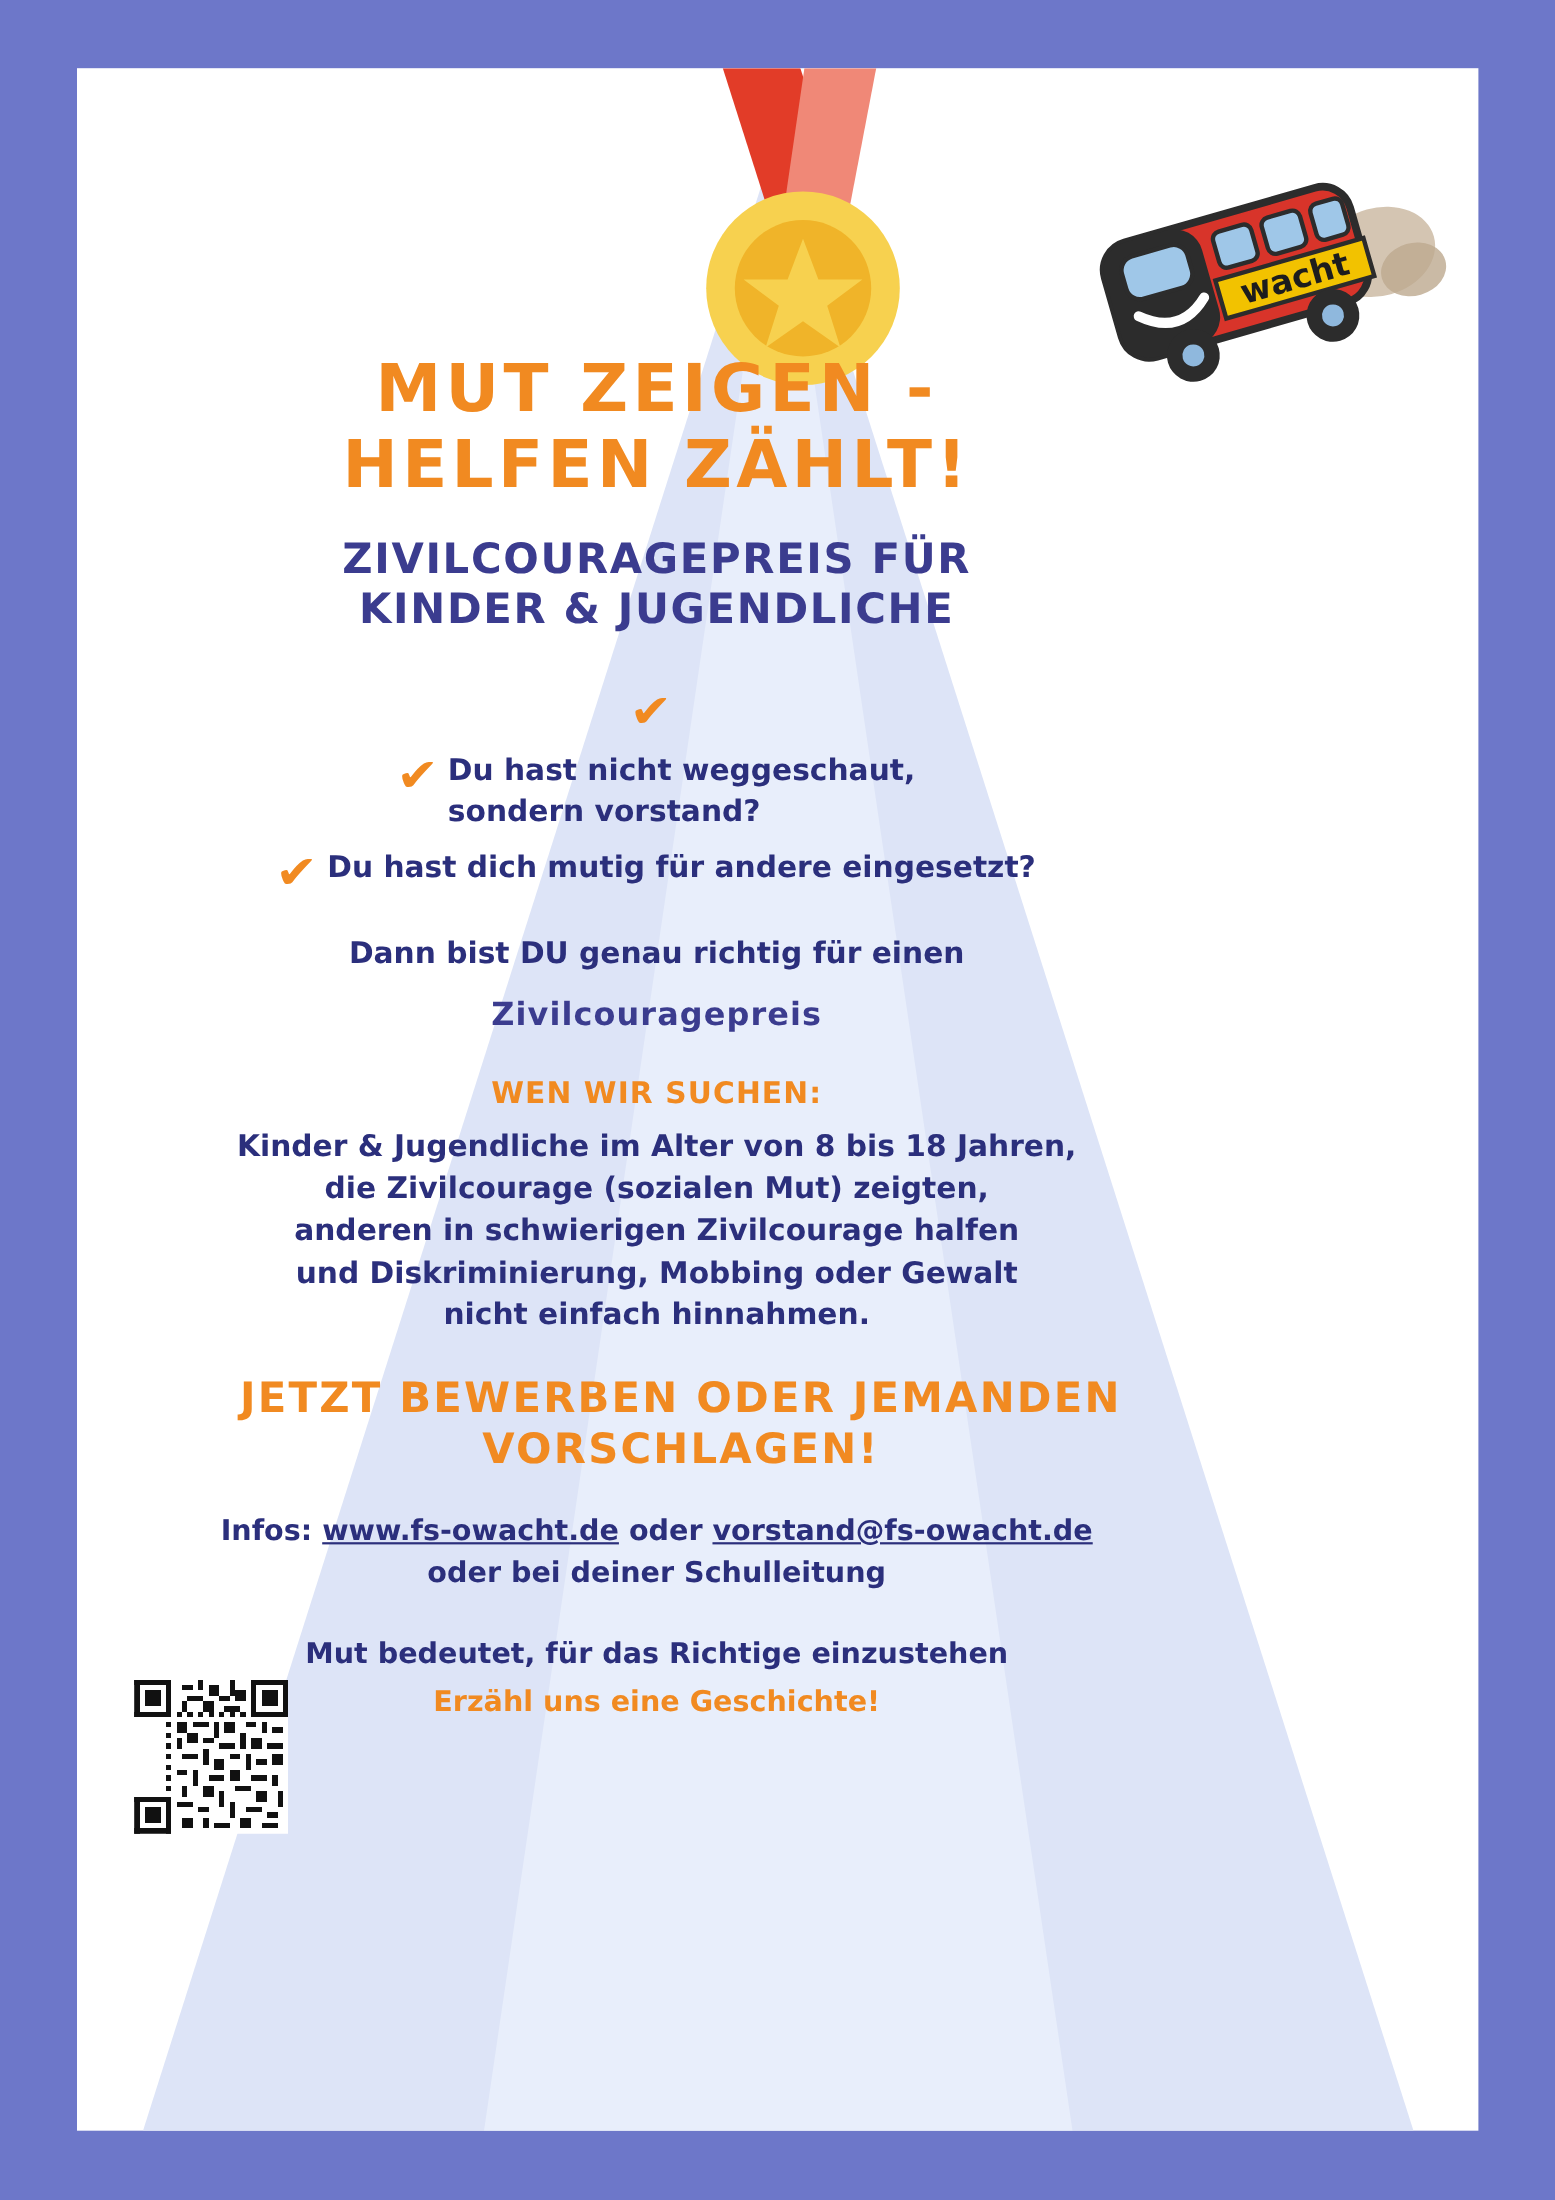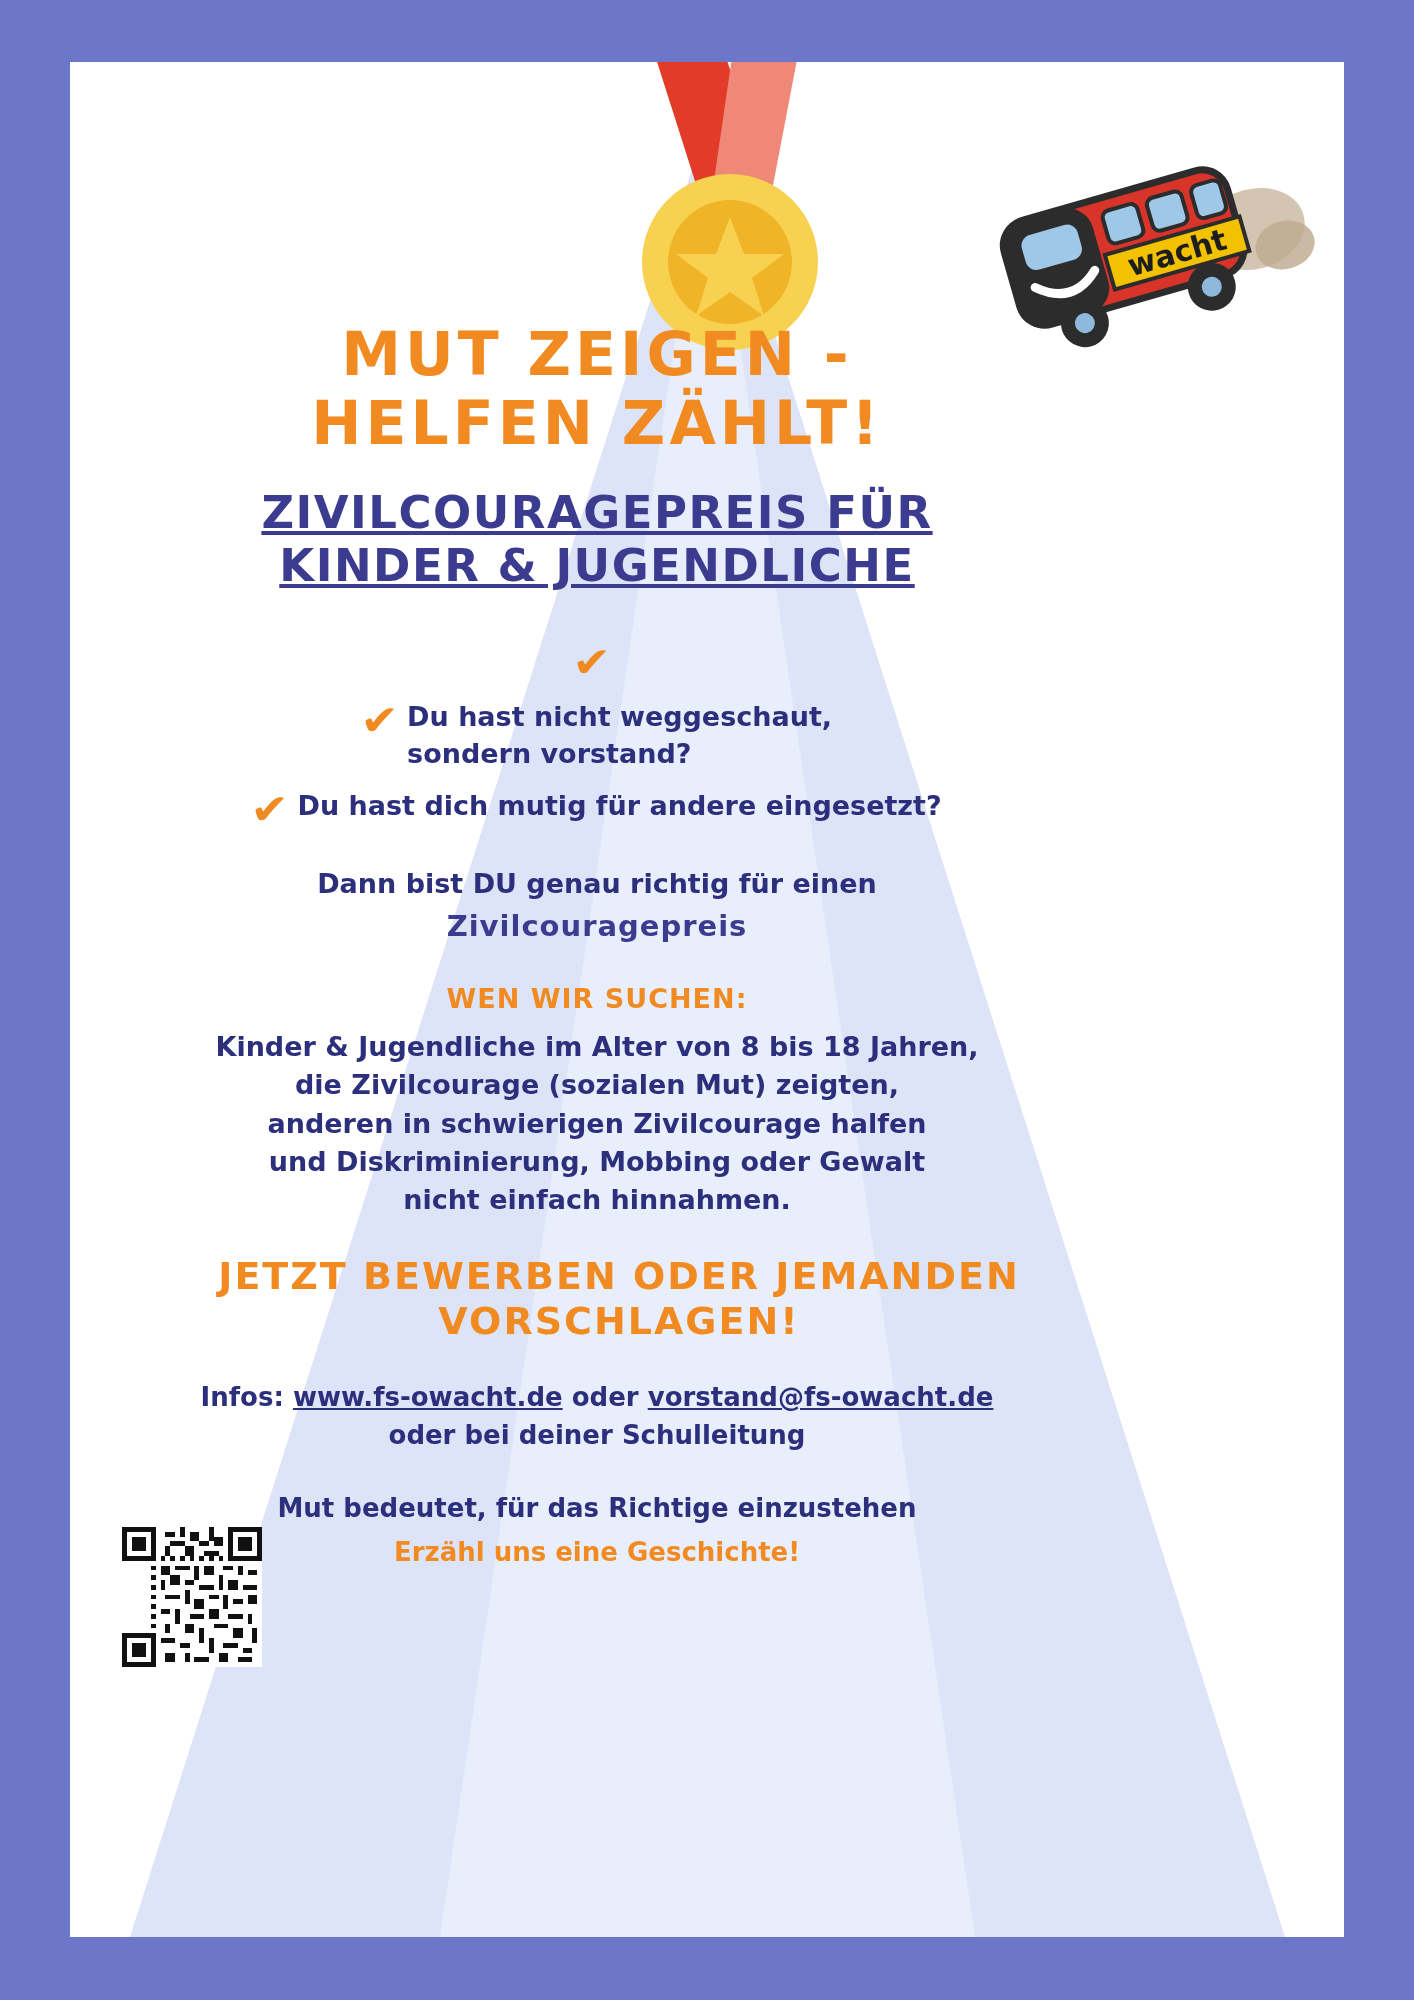--- a/index.html
+++ b/index.html
@@ -82,26 +82,25 @@
     line-height: 1.15;
     letter-spacing: 4px;
     color: #f18a21;
     text-transform: uppercase;
   }
   .title-main .line2 { display: block; }
 
   .subtitle {
     margin: 28px 0 0 0;
     font-weight: bold;
-    font-size: 45px;
+    font-size: 38px;
     line-height: 1.18;
     letter-spacing: 1.5px;
     color: #3b3c8f;
     text-transform: uppercase;
-    text-decoration: underline;
   }
   .subtitle .line2 { display: block; text-align: center; }
 
   .checks {
     margin-top: 48px;
   }
   .check-row {
     display: flex;
     align-items: flex-start;
     justify-content: center;
@@ -127,21 +126,21 @@
 
   .dann {
     margin-top: 34px;
     color: #2b2f7c;
     font-size: 27px;
     font-weight: bold;
     line-height: 1.4;
   }
   .dann-prize {
     display: block;
-    margin-top: 4px;
+    margin-top: 16px;
     font-size: 29px;
     letter-spacing: 1px;
     color: #3b3c8f;
   }
 
   .seek-head {
     margin-top: 36px;
     color: #f18a21;
     font-size: 27px;
     font-weight: bold;

